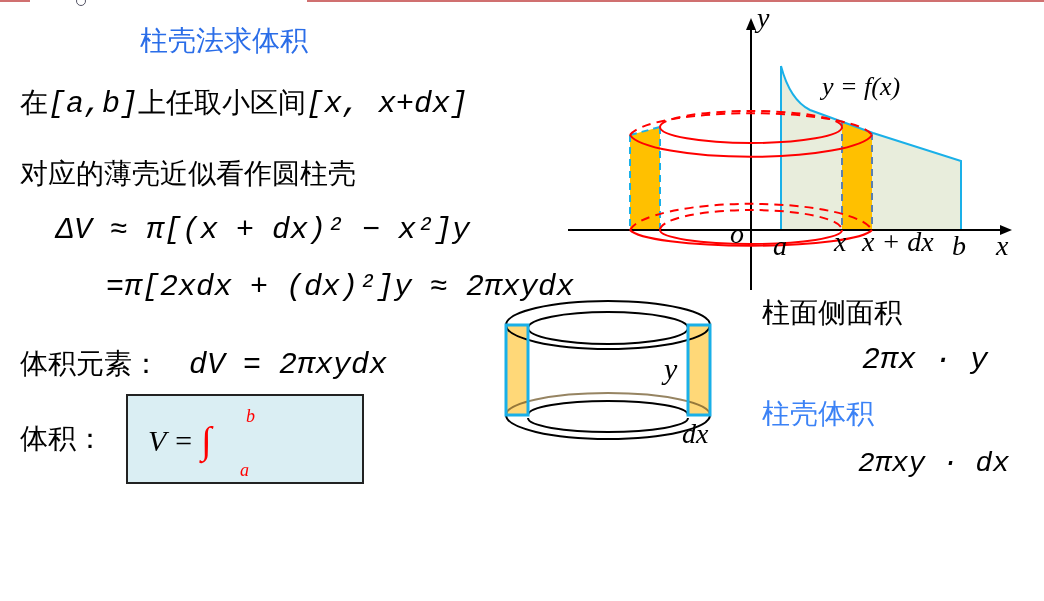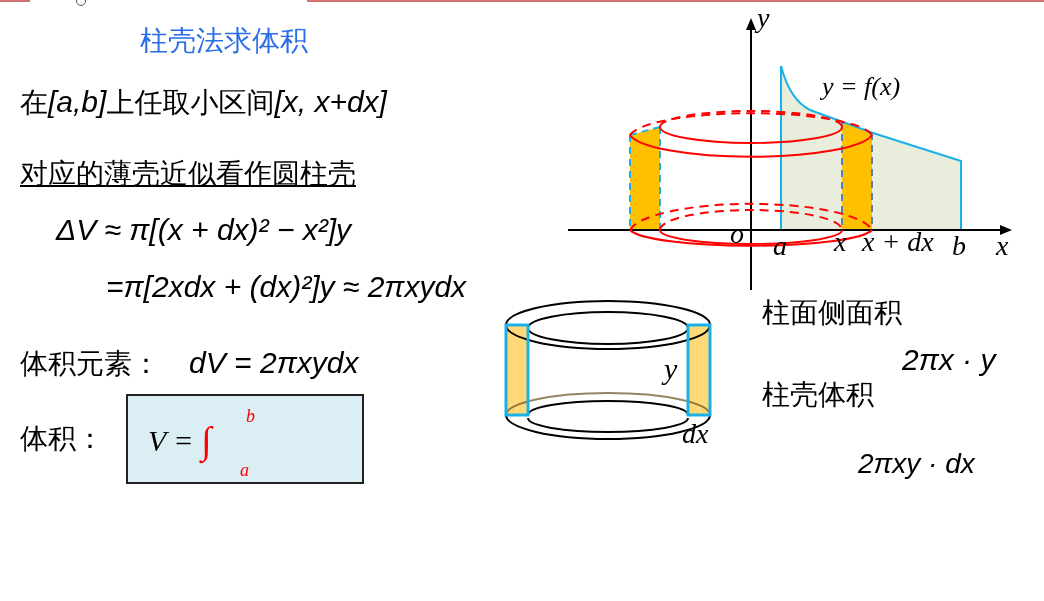--- a/index.html
+++ b/index.html
@@ -4,37 +4,37 @@
 <style>
   html, body { margin:0; padding:0; background:#ffffff; }
   body { width:1044px; height:601px; position:relative; overflow:hidden;
          font-family:"DejaVu Serif","Liberation Serif",serif; color:#000; }
   .topbar-left { position:absolute; left:0; top:0; width:30px; height:2px; background:#d07070; }
   .topbar-right { position:absolute; left:307px; top:0; width:737px; height:2px; background:#d07070; }
   .logo-mark { position:absolute; left:76px; top:-4px; width:8px; height:8px; border:1px solid #556; border-radius:50%; }
   .abs { position:absolute; white-space:nowrap; }
   .title { left:140px; top:22px; font-size:28px; color:#2a6de8; font-family:"DejaVu Sans","Liberation Sans",sans-serif; }
   .cn { font-family:"DejaVu Sans","Liberation Sans",sans-serif; font-size:28px; }
-  .math { font-family:Liberation Sans, sans-serif; font-size:30px; }
+  .math { font-family:Liberation Mono, monospace; font-size:30px; }
   .it { font-style:italic; }
   .line1 { left:20px; top:84px; }
-  .line2 { left:20px; top:155px;text-decoration:underline; }
+  .line2 { left:20px; top:155px; }
   .eq1 { left:56px; top:213px; }
   .eq2 { left:106px; top:270px;text-align:right; }
   .elem { left:20px; top:345px; }
   .vol { left:20px; top:420px; }
   .box { position:absolute; left:126px; top:394px; width:238px; height:90px;
          background:#daeef3; border:2px solid #222; box-sizing:border-box; }
   .box-content { position:absolute; left:20px; top:20px; font-family:"Liberation Serif",serif; font-size:30px; }
   .int-sign { font-size:38px; color:#ff0000; position:relative; top:2px; }
   .lim-b { position:absolute; left:98px; top:-10px; font-size:18px; color:#ff0000; font-style:italic; }
   .lim-a { position:absolute; left:92px; top:44px; font-size:18px; color:#ff0000; font-style:italic; }
   .side-title { left:762px; top:294px;font-family:Liberation Serif, serif; }
-  .side-formula { left:862px; top:343px;margin-left:40px; }
-  .shell-title { left:762px; top:376px; color:#000000; }
+  .side-formula { left:862px; top:343px; }
+  .shell-title { left:762px; top:395px; color:#3b82f6; }
   .shell-formula { left:858px; top:448px; font-size:28px; }
   svg { position:absolute; left:0; top:0; }
   .lbl { font-family:"Liberation Serif",serif; font-size:28px; font-style:italic; }
 </style>
 </head>
 <body>
 
 <div class="topbar-left"></div>
 <div class="logo-mark"></div>
 <div class="topbar-right"></div>

